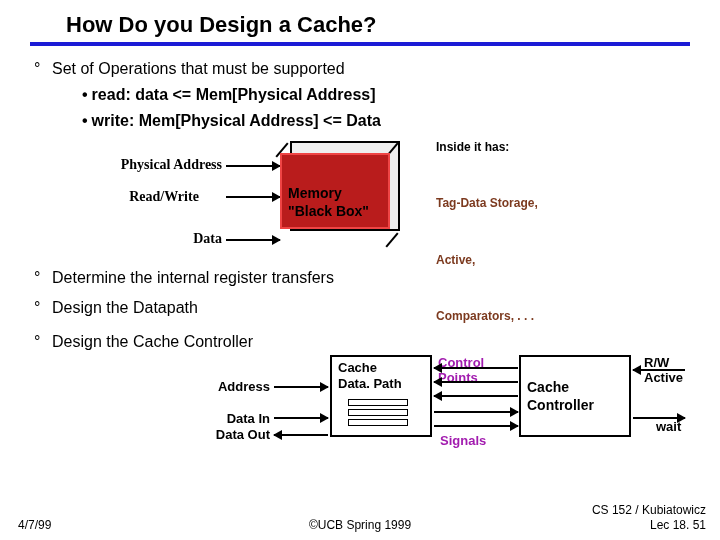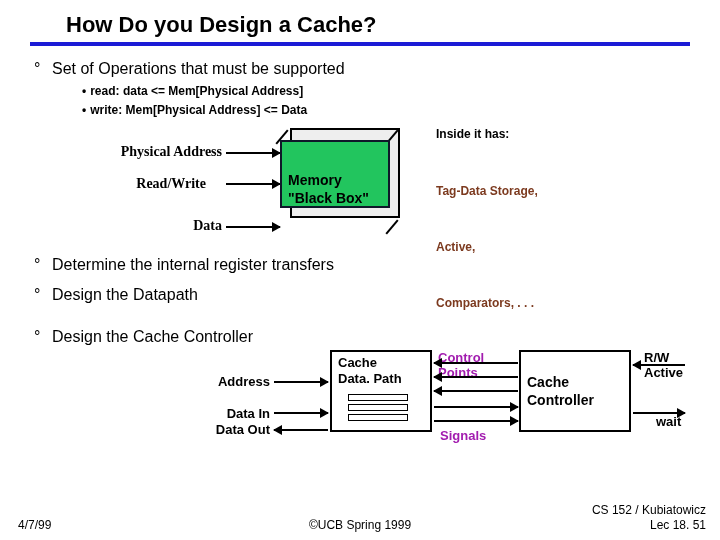--- a/index.html
+++ b/index.html
@@ -32,21 +32,21 @@
   .bullet1 {
     font-size: 16px;
     font-weight: normal;
     margin: 0 0 4px 4px;
   }
   .bullet1 .deg {
     display: inline-block;
     width: 18px;
   }
   .sub {
-    font-size: 12px;
+    font-size: 16px;
     font-weight: bold;
     margin-left: 52px;
     line-height: 1.6;
   }
   .sub .dot { margin-right: 4px; }
   .mid {
     position: relative;
     height: 130px;
     margin-top: 6px;
   }
@@ -95,23 +95,23 @@
   .box3d-back {
     position: absolute;
     left: 10px; top: 0;
     width: 110px; height: 90px;
     border: 2px solid #000;
     background: #eee;
   }
   .box3d-front {
     position: absolute;
     left: 0; top: 12px;
-    width: 110px; height: 68px;
-    border: 2px solid #0f172a;
-    background: #22c55e;
+    width: 110px; height: 76px;
+    border: 2px solid #ef4444;
+    background: #b91c1c;
   }
   .box3d-txt {
     font-size: 14px;
     font-weight: bold;
     padding: 30px 6px 0 6px;
     line-height: 1.25;
   }
   .inside {
     position: absolute;
     left: 406px;
@@ -190,21 +190,21 @@
   <div class="rule"></div>
 
   <div class="bullet1">
     <span class="deg">°</span><span>Set of Operations that must be supported</span>
   </div>
   <div class="sub"><span class="dot">•</span><span>read:  data &lt;= Mem[Physical Address]</span></div>
   <div class="sub"><span class="dot">•</span><span>write: Mem[Physical Address] &lt;= Data</span></div>
 
   <div class="mid">
     <div class="label" style="left:52px; top:18px; width:140px;">Physical Address</div>
-    <div class="label" style="left:36px; top:50px; width:140px;">Read/Write</div>
+    <div class="label" style="left:64px; top:50px; width:140px;text-align:center;">Read/Write</div>
     <div class="label" style="left:52px; top:92px; width:140px;">Data</div>
 
     <div class="arrow-r" style="left:196px; top:26px; width:54px;"></div>
     <div class="arrow-r" style="left:196px; top:57px; width:54px;"></div>
     <div class="arrow-r" style="left:196px; top:100px; width:54px;"></div>
 
     <div class="boxwrap">
       <div class="box3d-back"></div>
       <div class="diag" style="left:1px; top:0;"></div>
       <div class="diag" style="left:111px; top:0;"></div>
@@ -224,21 +224,21 @@
       <div class="brown">Comparators, . . .</div>
     </div>
   </div>
 
   <div class="bullet1">
     <span class="deg">°</span><span>Determine the internal register transfers</span>
   </div>
   <div class="bullet1" style="margin-top:12px;">
     <span class="deg">°</span><span>Design the Datapath</span>
   </div>
-  <div class="bullet1" style="margin-top:24px;">
+  <div class="bullet1" style="margin-top:16px;">
     <span class="deg">°</span><span>Design the Cache Controller</span>
   </div>
 
   <div class="lowerblock">
     <div class="small-lbl" style="left:160px; top:24px; width:80px;">Address</div>
     <div class="small-lbl" style="left:160px; top:56px; width:80px;">Data In</div>
     <div class="small-lbl" style="left:160px; top:72px; width:80px;">Data Out</div>
 
     <div class="arrow-r" style="left:244px; top:31px; width:54px;"></div>
     <div class="arrow-r" style="left:244px; top:62px; width:54px;"></div>

